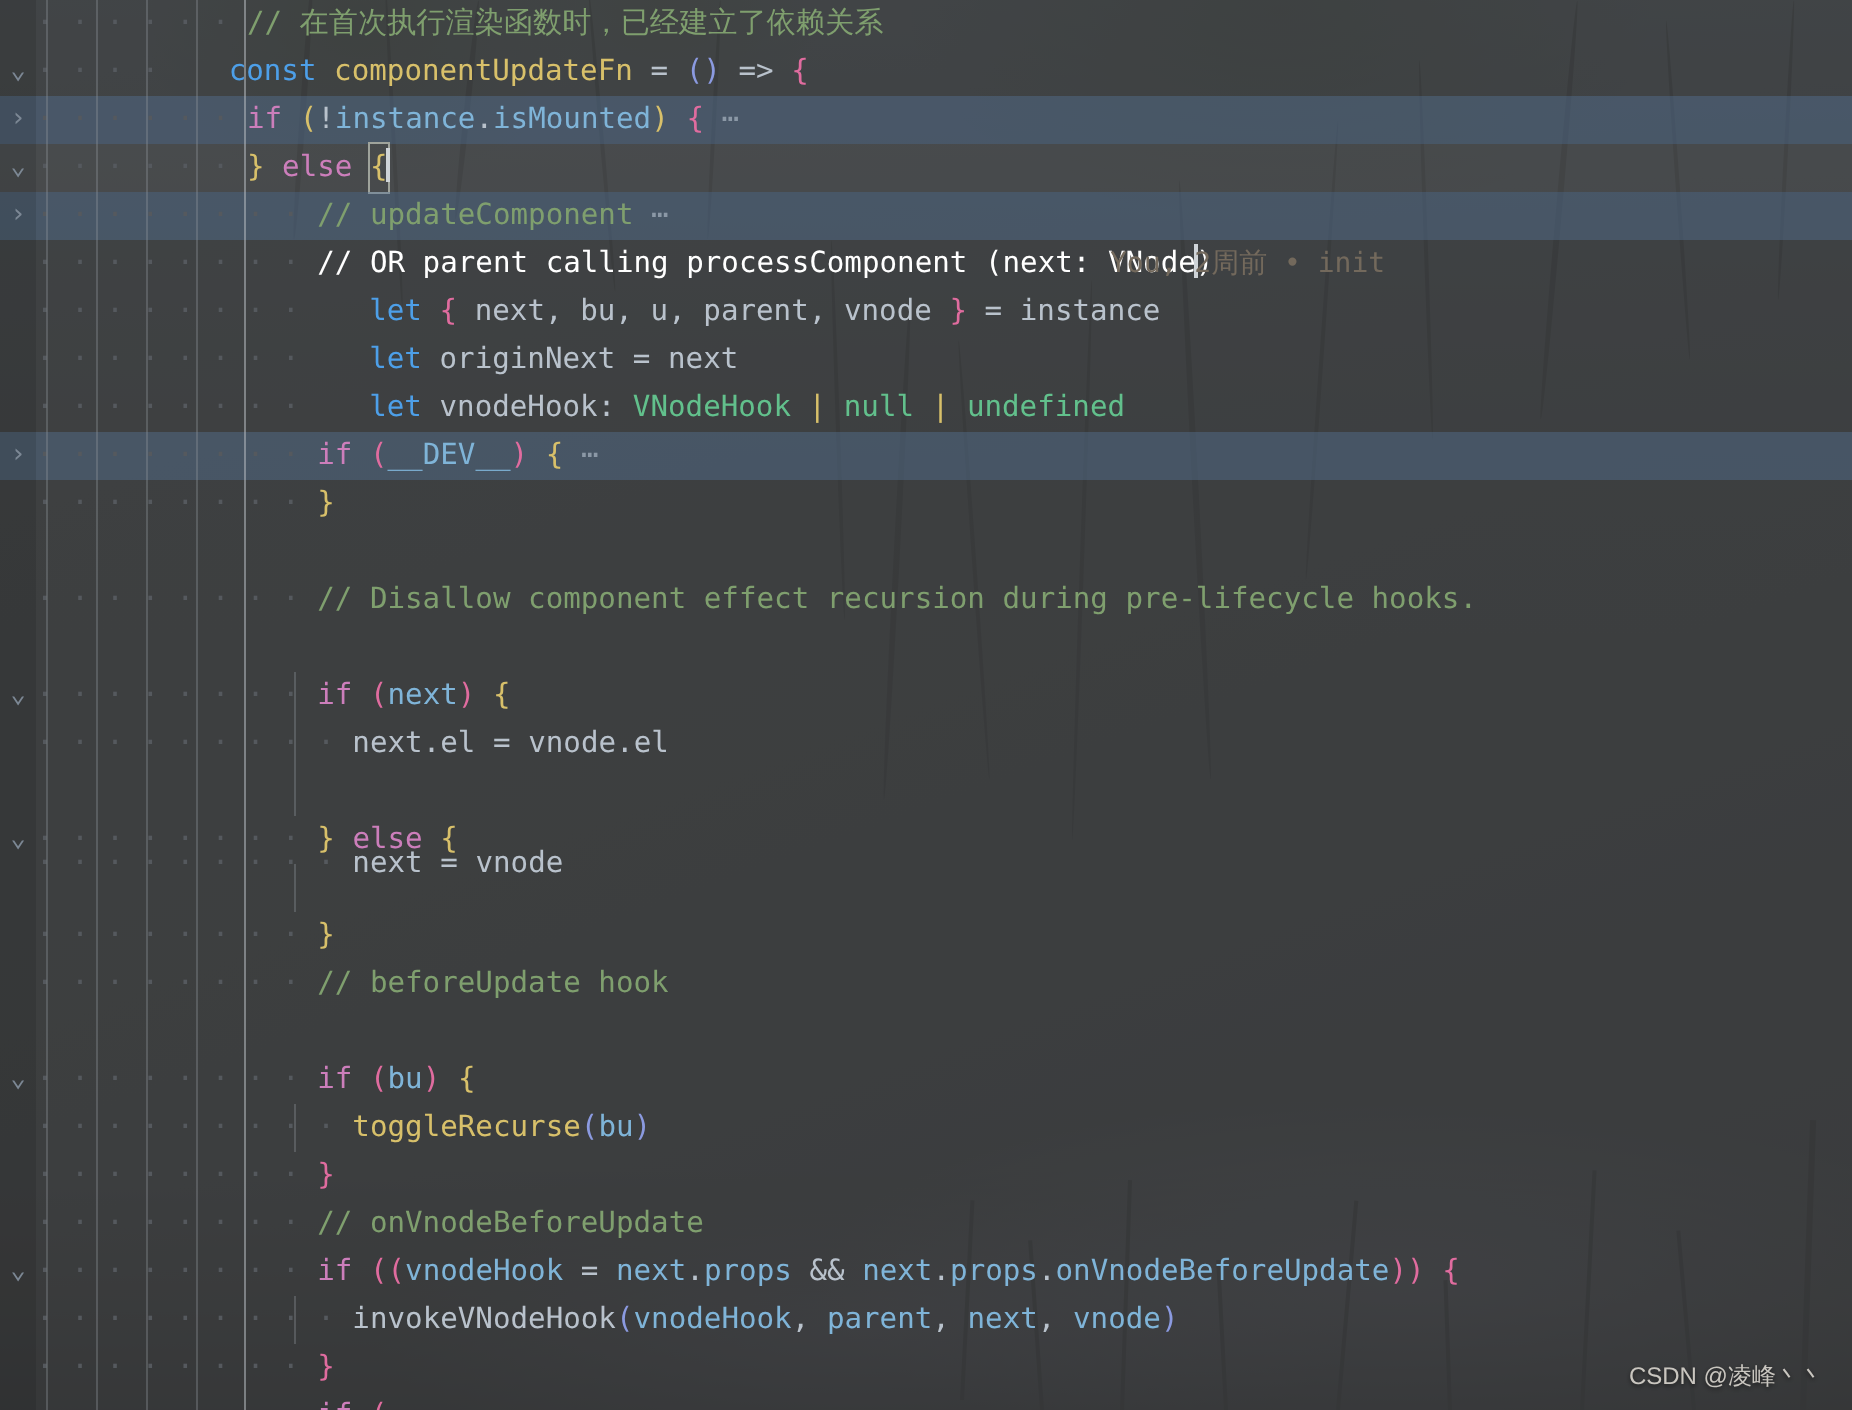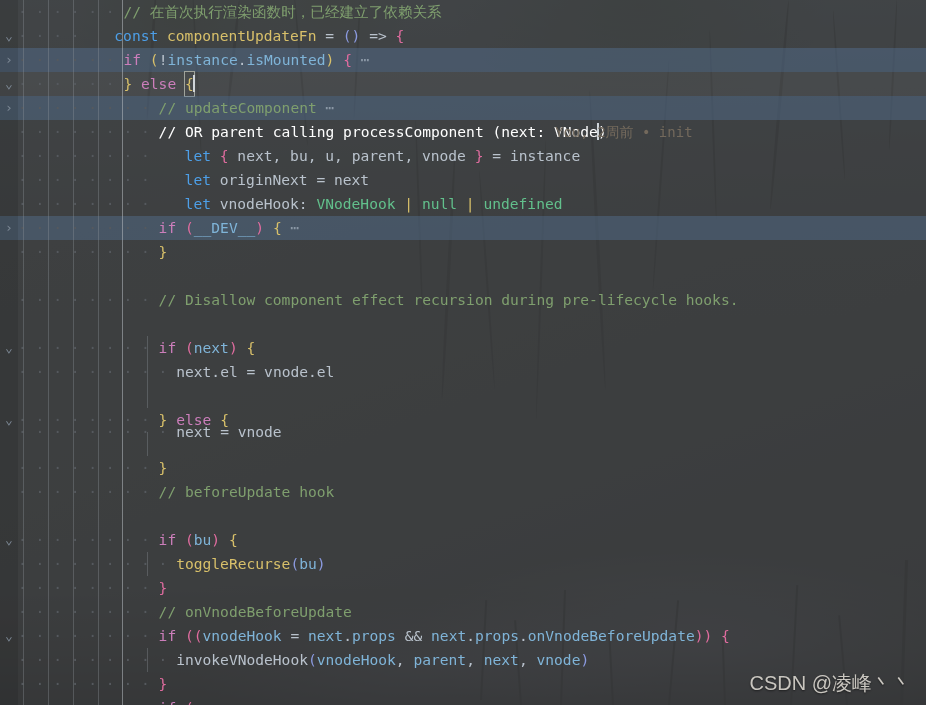--- a/index.html
+++ b/index.html
@@ -94,21 +94,21 @@
     position:absolute; z-index:3; left:555px; top:120px; height:24px;
     line-height:24px; font-size:14px; color:#73695c;
     font-family:"DejaVu Sans Mono","Liberation Mono",monospace;
     white-space:pre;
   }
 
   
   #watermark{
     position:absolute; z-index:5; right:14px; bottom:8px;
     font-family:"Liberation Sans","DejaVu Sans",sans-serif;
-    font-size:20px; color:#d6d2cb; opacity:.92;
+    font-size:12px; color:#d6d2cb; opacity:.92;
     text-shadow:0 1px 2px rgba(0,0,0,.55);
     white-space:pre;
   }
 
   
   #leftstrip{position:absolute;left:0;top:0;width:18px;height:705px;z-index:2;background:rgba(0,0,0,.10);}
 </style>
 </head>
 <body>
 

